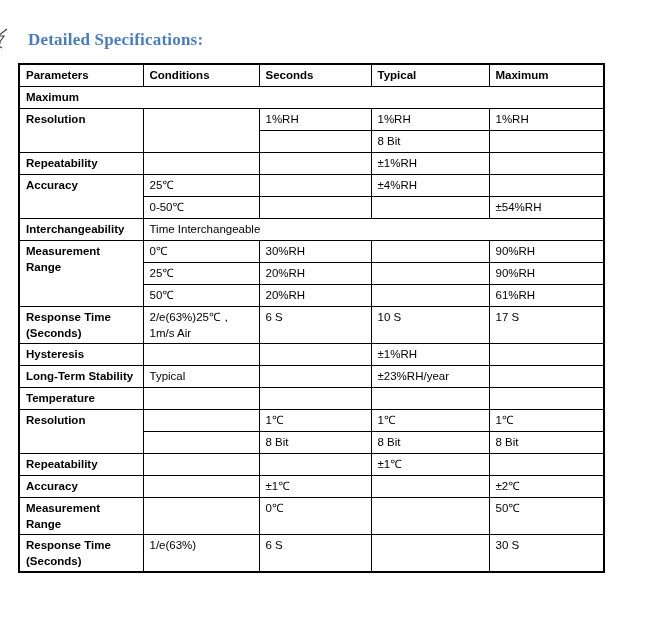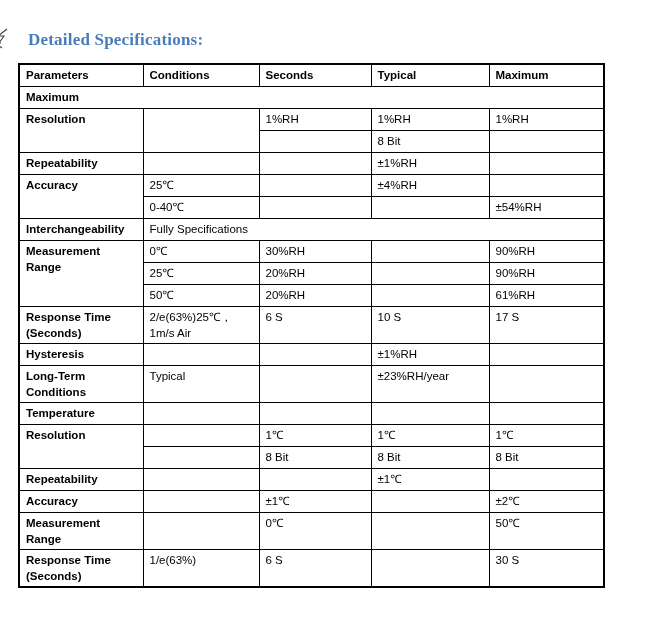--- a/index.html
+++ b/index.html
@@ -90,29 +90,29 @@
   </tr>
 
   <tr>
     <td class="b" rowspan="2">Accuracy</td>
     <td>25℃</td>
     <td></td>
     <td>±4%RH</td>
     <td></td>
   </tr>
   <tr>
-    <td>0-40℃</td>
+    <td>0-50℃</td>
     <td></td>
     <td></td>
     <td>±54%RH</td>
   </tr>
 
   <tr>
     <td class="b">Interchangeability</td>
-    <td colspan="4">Fully Specifications</td>
+    <td colspan="4">Time Interchangeable</td>
   </tr>
 
   <tr>
     <td class="b" rowspan="3">Measurement Range</td>
     <td>0℃</td>
     <td>30%RH</td>
     <td></td>
     <td>90%RH</td>
   </tr>
   <tr>
@@ -138,21 +138,21 @@
 
   <tr>
     <td class="b">Hysteresis</td>
     <td></td>
     <td></td>
     <td>±1%RH</td>
     <td></td>
   </tr>
 
   <tr>
-    <td class="b">Long-Term Conditions</td>
+    <td class="b">Long-Term Stability</td>
     <td>Typical</td>
     <td></td>
     <td>±23%RH/year</td>
     <td></td>
   </tr>
 
   <tr>
     <td class="b">Temperature</td>
     <td></td>
     <td></td>

